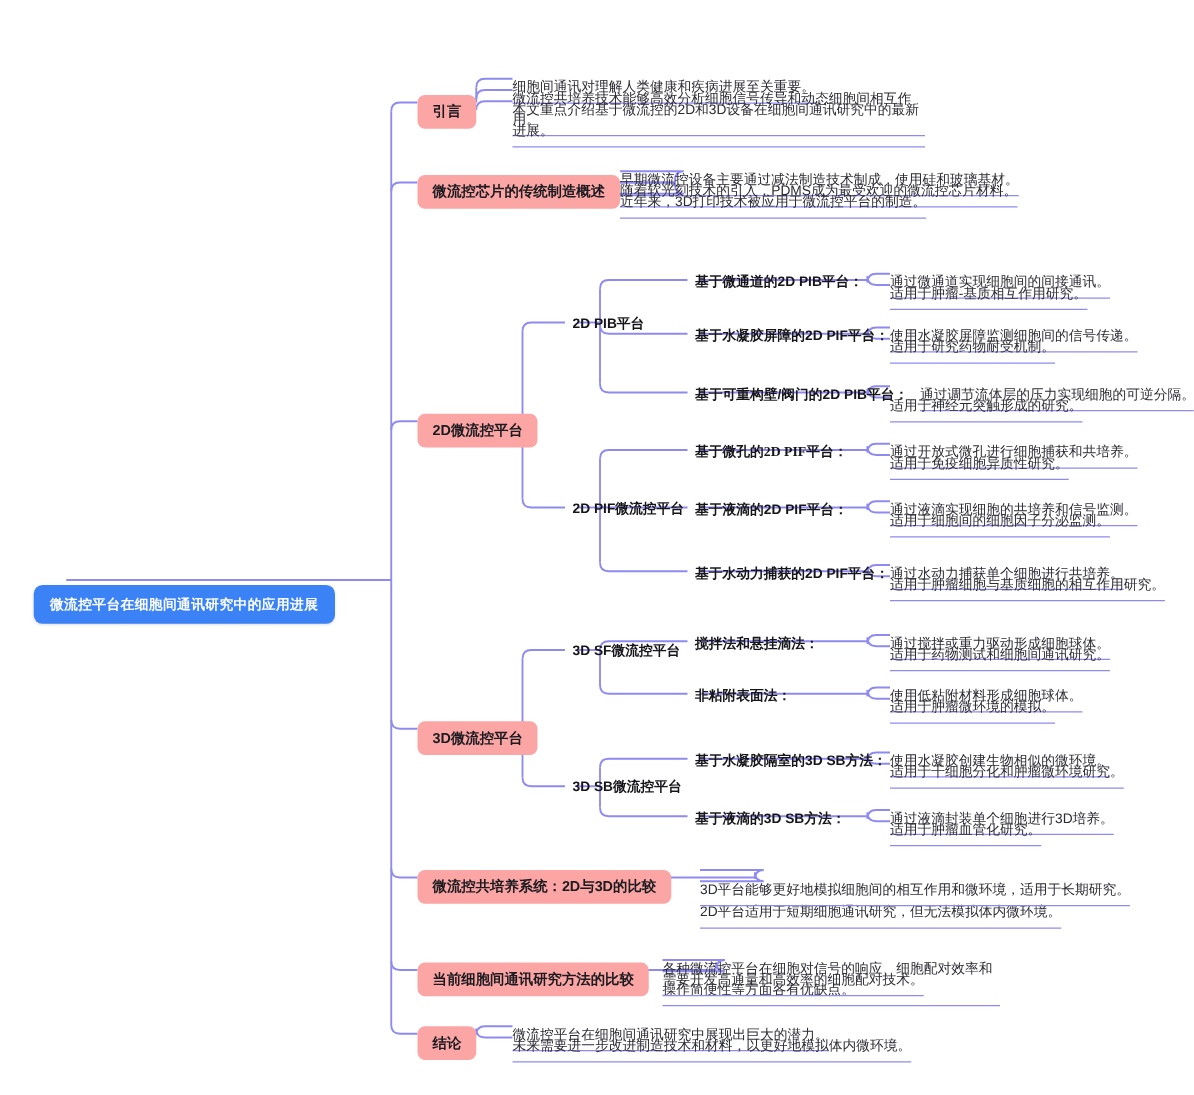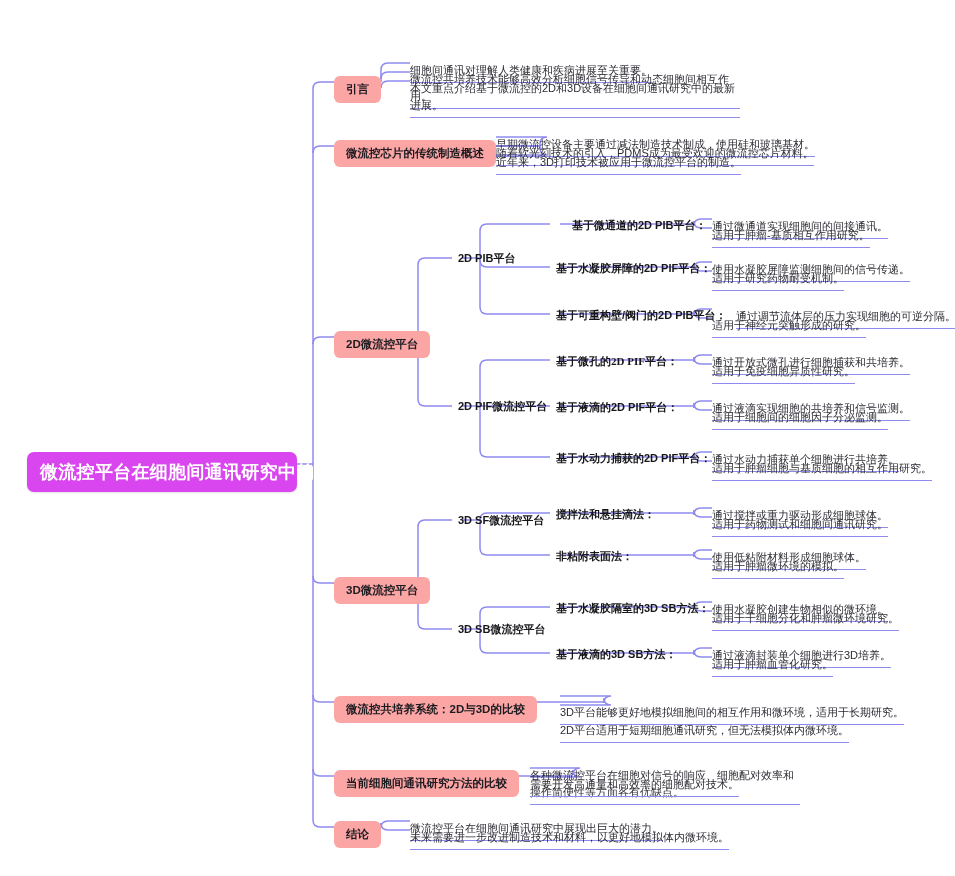--- a/index.html
+++ b/index.html
@@ -9,28 +9,29 @@
     font-family:"Liberation Sans","DejaVu Sans",sans-serif;
     overflow:hidden;
     position:relative;
   }
   #canvas{position:absolute;left:0;top:0;width:955px;height:876px;}
   svg#wires{position:absolute;left:0;top:0;width:955px;height:876px;pointer-events:none;}
   .node{position:absolute;box-sizing:border-box;white-space:nowrap;}
 
   
   .root{
-    background:#d946ef;
+    background:#3b82f6;
     color:#ffffff;
     font-weight:bold;
-    font-size:18px;
+    font-size:11px;
     border-radius:7px;
     padding:8px 13px;
     letter-spacing:.3px;
     box-shadow:0 1px 2px rgba(0,0,0,.12);
+    margin-top:16px;
   }
   
   .lvl1{
     background:#fca5a5;
     color:#1b1b20;
     font-weight:bold;
     font-size:11.5px;
     border-radius:6px;
     padding:6px 12px;
   }
@@ -158,21 +159,21 @@
     <div class="node lvl1" style="max-width: 230px; left: 334px; top: 76px;">引言</div>
     <div class="node leaf" style="max-width: 330px; left: 410px; top: 60px;">细胞间通讯对理解人类健康和疾病进展至关重要。</div>
     <div class="node leaf wrap" style="max-width: 330px; left: 410px; top: 69px;">微流控共培养技术能够高效分析细胞信号传导和动态细胞间相互作用。</div>
     <div class="node leaf wrap" style="max-width: 330px; left: 410px; top: 78px;">本文重点介绍基于微流控的2D和3D设备在细胞间通讯研究中的最新进展。</div>
     <div class="node lvl1" style="max-width: 230px; left: 334px; top: 140px;">微流控芯片的传统制造概述</div>
     <div class="node leaf wrap" style="max-width: 430px; left: 496px; top: 134px;">早期微流控设备主要通过减法制造技术制成，使用硅和玻璃基材。</div>
     <div class="node leaf wrap" style="max-width: 430px; left: 496px; top: 143px;">随着软光刻技术的引入，PDMS成为最受欢迎的微流控芯片材料。</div>
     <div class="node leaf" style="max-width: 430px; left: 496px; top: 152px;">近年来，3D打印技术被应用于微流控平台的制造。</div>
     <div class="node lvl1" style="max-width: 140px; left: 334px; top: 331px;">2D微流控平台</div>
     <div class="node lvl2" style="left: 458px; top: 249px;">2D PIB平台</div>
-    <div class="node lvl2" style="left: 556px; top: 216px; margin-left: 16px;">基于微通道的2D PIB平台：</div>
+    <div class="node lvl2" style="left: 556px; top: 216px;">基于微通道的2D PIB平台：</div>
     <div class="node leaf" style="max-width: 238px; left: 712px; top: 215.5px;">通过微通道实现细胞间的间接通讯。</div>
     <div class="node leaf" style="max-width: 238px; left: 712px; top: 224.5px;">适用于肿瘤-基质相互作用研究。</div>
     <div class="node lvl2" style="left: 556px; top: 259px;">基于水凝胶屏障的2D PIF平台：</div>
     <div class="node leaf" style="max-width: 238px; left: 712px; top: 258.5px;">使用水凝胶屏障监测细胞间的信号传递。</div>
     <div class="node leaf" style="max-width: 238px; left: 712px; top: 267.5px;">适用于研究药物耐受机制。</div>
     <div class="node lvl2" style="left: 556px; top: 306px;">基于可重构壁/阀门的2D PIB平台：</div>
     <div class="node leaf" style="max-width: 238px; left: 736px; top: 305.5px;">通过调节流体层的压力实现细胞的可逆分隔。</div>
     <div class="node leaf" style="max-width: 238px; left: 712px; top: 314.5px;">适用于神经元突触形成的研究。</div>
     <div class="node lvl2" style="left: 458px; top: 397px;">2D PIF微流控平台</div>
     <div class="node lvl2" style="left: 556px; top: 352px; font-family: Liberation Serif, serif;">基于微孔的2D PIF平台：</div>

